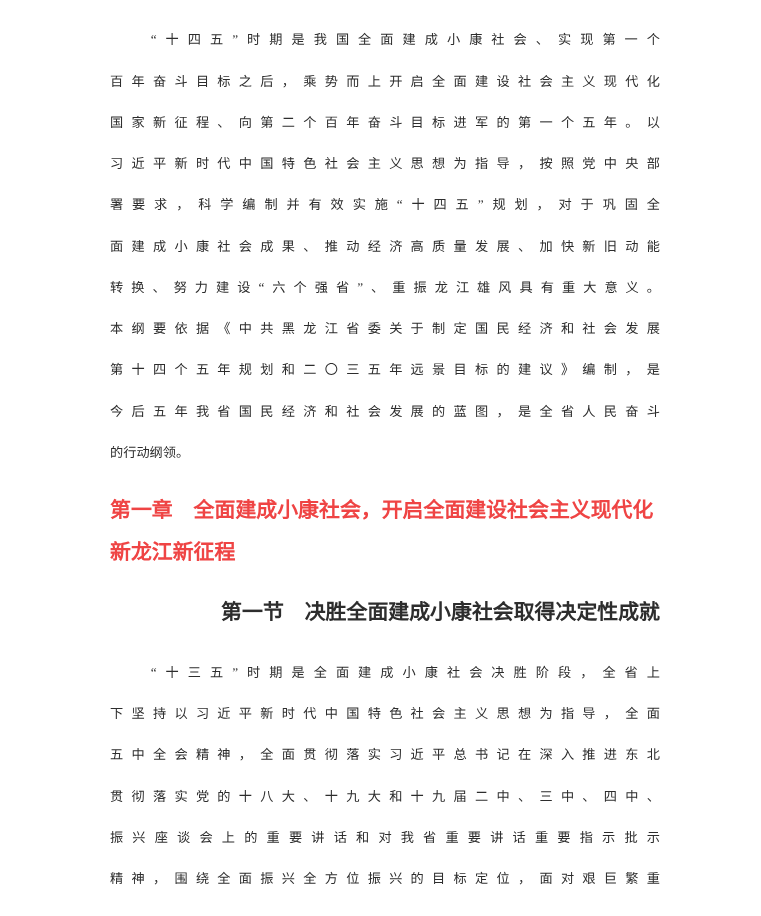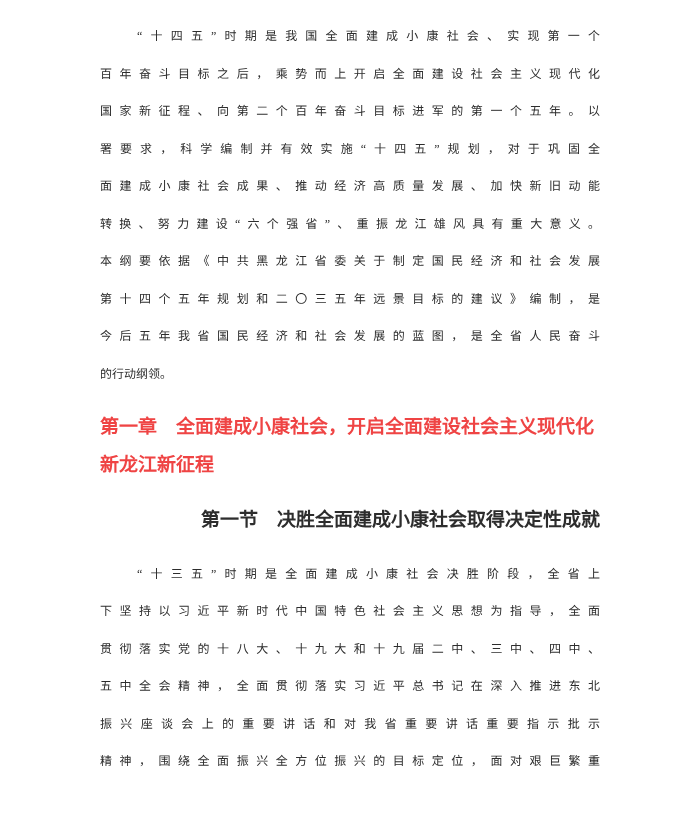--- a/index.html
+++ b/index.html
@@ -76,39 +76,40 @@
 </head>
 <body>
 
 <div class="page">
   <div class="content">
 
     <p class="para">
       <span class="line indent">“十四五”时期是我国全面建成小康社会、实现第一个</span>
       <span class="line">百年奋斗目标之后，乘势而上开启全面建设社会主义现代化</span>
       <span class="line">国家新征程、向第二个百年奋斗目标进军的第一个五年。以</span>
+      <span class="line">习近平新时代中国特色社会主义思想为指导，按照党中央部</span>
       <span class="line">署要求，科学编制并有效实施“十四五”规划，对于巩固全</span>
       <span class="line">面建成小康社会成果、推动经济高质量发展、加快新旧动能</span>
       <span class="line">转换、努力建设“六个强省”、重振龙江雄风具有重大意义。</span>
       <span class="line">本纲要依据《中共黑龙江省委关于制定国民经济和社会发展</span>
       <span class="line">第十四个五年规划和二〇三五年远景目标的建议》编制，是</span>
       <span class="line">今后五年我省国民经济和社会发展的蓝图，是全省人民奋斗</span>
       <span class="line lastline">的行动纲领。</span>
     </p>
 
     <h1 class="chapter-heading">
       <span class="hline">第一章　全面建成小康社会，开启全面建设社会主义现代化</span>
       <span class="hline">新龙江新征程</span>
     </h1>
 
     <h2 class="section-heading">第一节　决胜全面建成小康社会取得决定性成就</h2>
 
     <p class="para second">
       <span class="line indent">“十三五”时期是全面建成小康社会决胜阶段，全省上</span>
       <span class="line">下坚持以习近平新时代中国特色社会主义思想为指导，全面</span>
+      <span class="line">五中全会精神，全面贯彻落实习近平总书记在深入推进东北</span>
       <span class="line">贯彻落实党的十八大、十九大和十九届二中、三中、四中、</span>
-      <span class="line">五中全会精神，全面贯彻落实习近平总书记在深入推进东北</span>
       <span class="line">振兴座谈会上的重要讲话和对我省重要讲话重要指示批示</span>
       <span class="line">精神，围绕全面振兴全方位振兴的目标定位，面对艰巨繁重</span>
     </p>
 
   </div>
 </div>
 
 </body></html>

